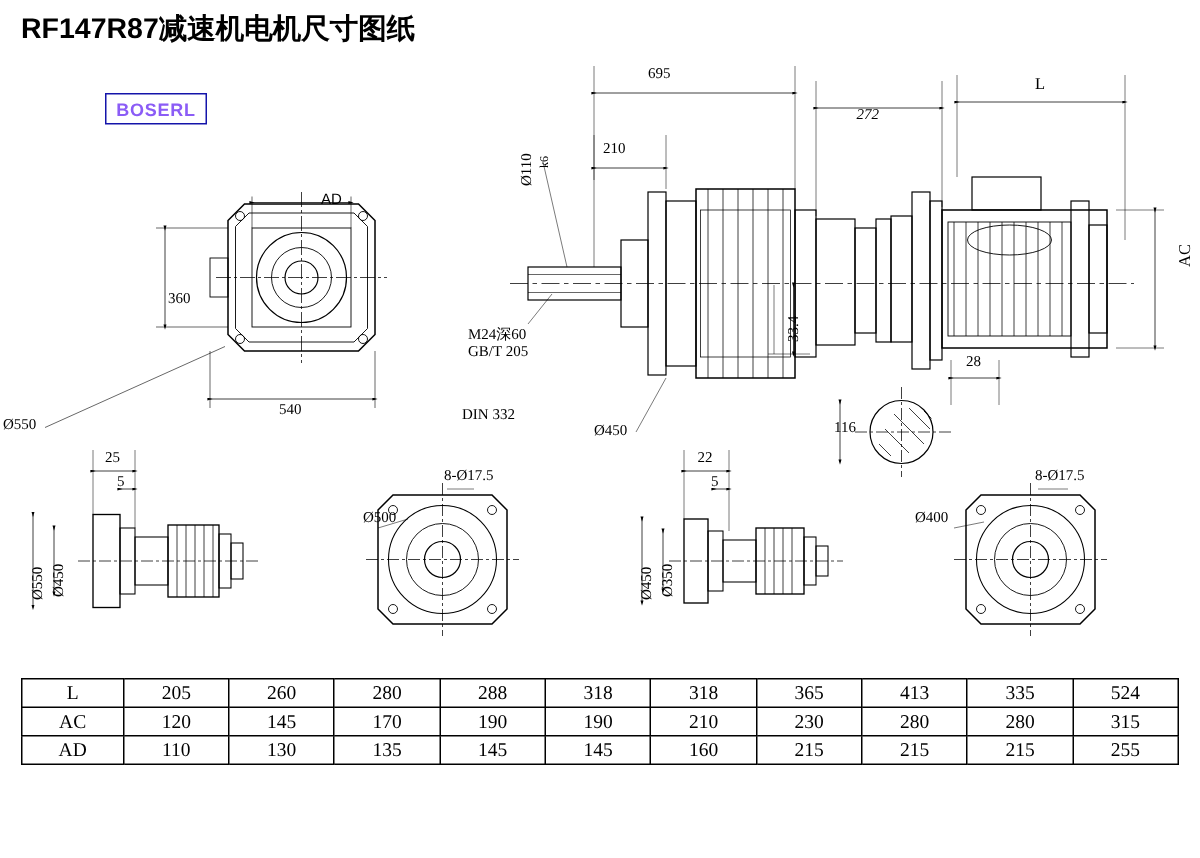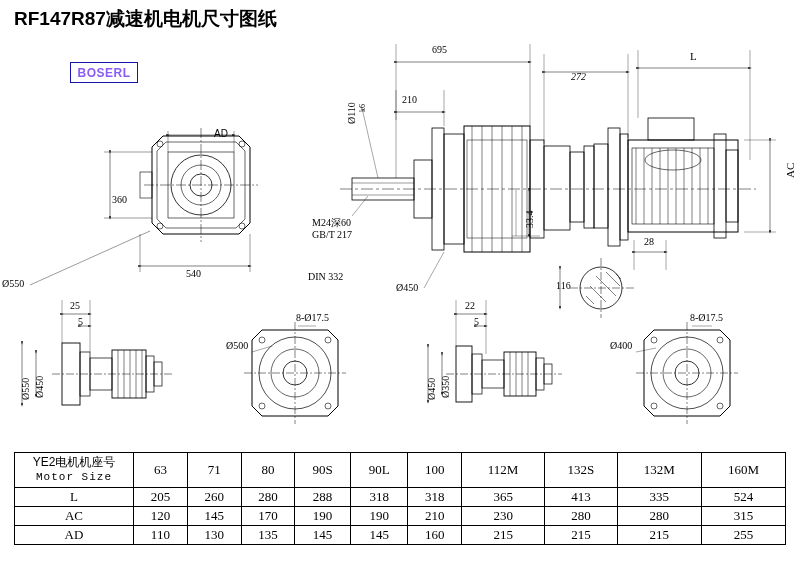--- a/index.html
+++ b/index.html
@@ -301,62 +301,46 @@
 
 <div class="lbl" style="left:432px;top:44px;">695</div>
 <div class="lbl" style="left:402px;top:94px;">210</div>
 <div class="lbl vert" style="left:346px;top:124px;">Ø110</div>
 <div class="lbl vert" style="left:358px;top:112px;font-size:8px;">k6</div>
 <div class="lbl" style="left:571px;top:71px;font-style:italic;">272</div>
 <div class="lbl big" style="left:690px;top:50px;">L</div>
 <div class="lbl big vert" style="left:784px;top:178px;">AC</div>
 
 <div class="lbl" style="left:312px;top:216px;">M24深60</div>
-<div class="lbl" style="left:312px;top:229px;">GB/T 217</div>
+<div class="lbl" style="left:312px;top:229px;">GB/T 205</div>
 <div class="lbl" style="left:308px;top:242px;margin-top:29px;">DIN 332</div>
 
 <div class="lbl vert" style="left:524px;top:228px;">33.4</div>
 <div class="lbl" style="left:396px;top:282px;">Ø450</div>
 <div class="lbl" style="left:644px;top:236px;">28</div>
 <div class="lbl" style="left:556px;top:280px;">116</div>
 
 <div class="lbl" style="left:70px;top:300px;">25</div>
 <div class="lbl" style="left:78px;top:316px;">5</div>
 <div class="lbl vert" style="left:20px;top:400px;">Ø550</div>
 <div class="lbl vert" style="left:34px;top:398px;">Ø450</div>
 
 <div class="lbl" style="left:296px;top:312px;">8-Ø17.5</div>
-<div class="lbl" style="left:226px;top:340px;">Ø500</div>
+<div class="lbl" style="left:242px;top:340px;">Ø500</div>
 
 <div class="lbl" style="left:465px;top:300px;">22</div>
 <div class="lbl" style="left:474px;top:316px;">5</div>
 <div class="lbl vert" style="left:426px;top:400px;">Ø450</div>
 <div class="lbl vert" style="left:440px;top:398px;">Ø350</div>
 
 <div class="lbl" style="left:690px;top:312px;">8-Ø17.5</div>
 <div class="lbl" style="left:610px;top:340px;">Ø400</div>
 
 <table id="table">
   <tbody id="tbody">
-      <tr class="hrow">
-        <td class="head">
-          <div class="cn">YE2电机机座号</div>
-          <div class="en">Motor Size</div>
-        </td>
-        <td>63</td>
-        <td>71</td>
-        <td>80</td>
-        <td>90S</td>
-        <td>90L</td>
-        <td>100</td>
-        <td>112M</td>
-        <td>132S</td>
-        <td>132M</td>
-        <td>160M</td>
-      </tr>
       <tr>
         <td class="rowlbl">L</td>
         <td>205</td>
         <td>260</td>
         <td>280</td>
         <td>288</td>
         <td>318</td>
         <td>318</td>
         <td>365</td>
         <td>413</td>

